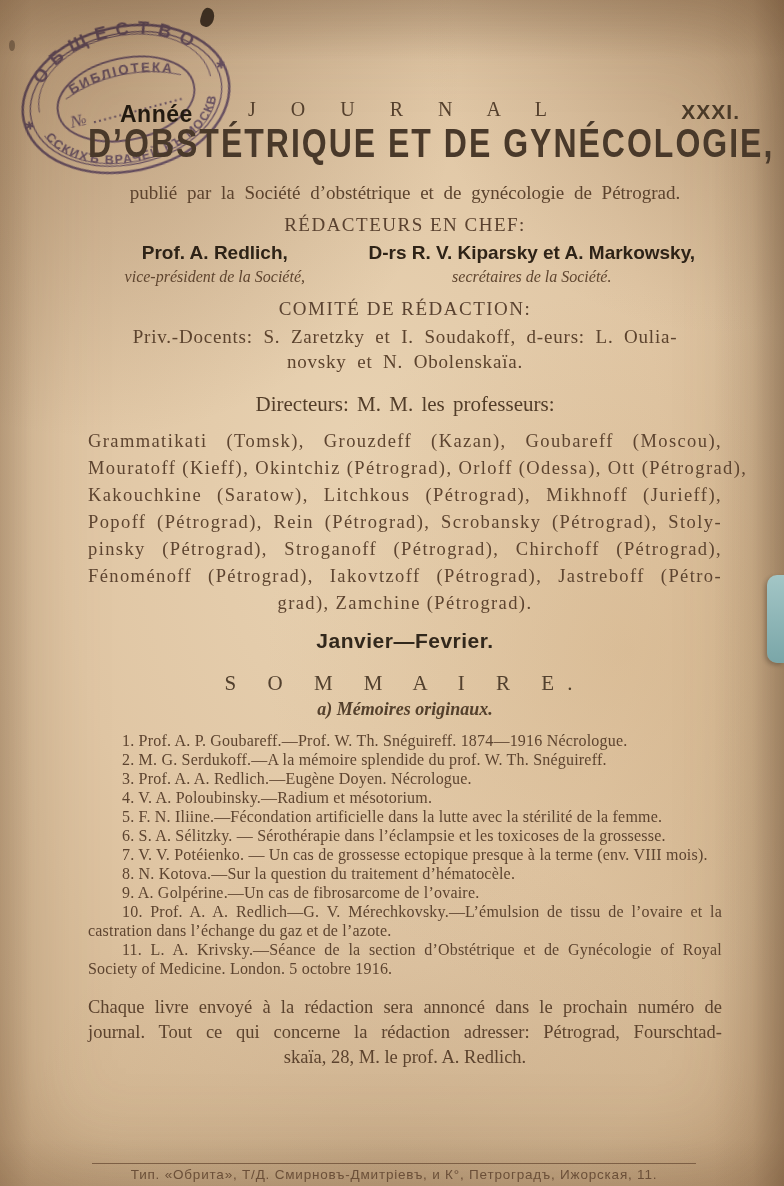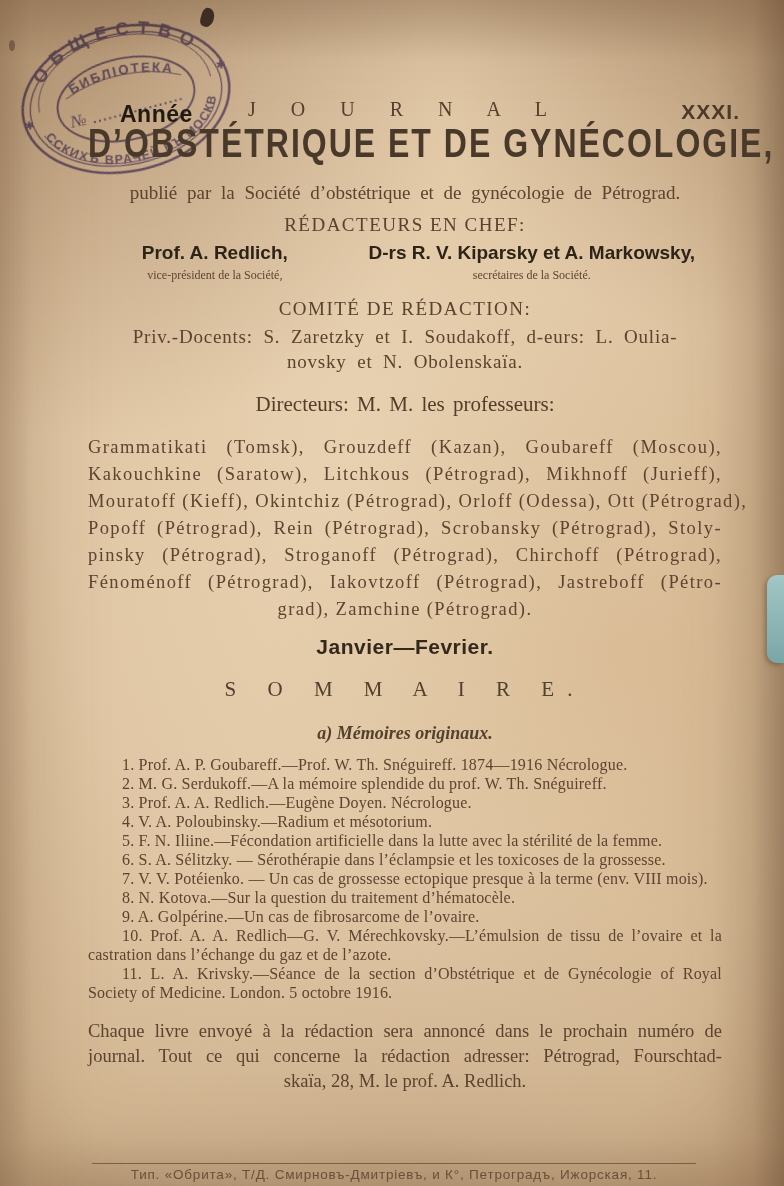--- a/index.html
+++ b/index.html
@@ -29,32 +29,32 @@
   .title{margin-top:2px;height:46px;text-align:center;font-family:"Liberation Sans",sans-serif;
          font-weight:700;font-size:32px;color:#49392a;letter-spacing:2px;white-space:nowrap;
          transform:scale(1.0,1.25);transform-origin:50% 60%;}
   .subtitle{margin-top:8px;height:24px;text-align:center;font-size:19px;word-spacing:5px;color:#5c432e;}
   .h-caps{margin-top:8px;height:24px;text-align:center;font-size:19px;letter-spacing:1.5px;color:#5a4230;}
   
   .ed-row{margin-top:4px;display:flex;height:48px;}
   .ed-l{width:40%;text-align:center;}
   .ed-r{width:60%;text-align:center;}
   .ed-name{font-family:"Liberation Sans",sans-serif;font-weight:700;font-size:19px;color:#2e2317;height:26px;}
-  .ed-role{font-size:12px;color:#5f452f;height:22px;}
+  .ed-role{font-style:italic;font-size:16px;color:#5f452f;height:22px;}
   .cm-line{height:25px;text-align:center;font-size:19px;letter-spacing:.8px;word-spacing:5px;color:#5c432e;}
   .cm-wrap{margin-top:4px;}
   .dir-head{margin-top:16px;height:26px;text-align:center;font-size:21px;word-spacing:3px;color:#523d29;}
-  .profs{margin-top:16px;font-size:18.5px;letter-spacing:1.4px;color:#5d4430;}
+  .profs{margin-top:10px;font-size:18.5px;letter-spacing:1.4px;color:#5d4430;}
   .profs div{height:27px;line-height:27px;white-space:nowrap;}
   .pl-j{text-align:justify;text-align-last:justify;}
   .pl-c{text-align:center;}
   .issue{margin-top:12px;height:26px;text-align:center;font-family:"Liberation Sans",sans-serif;
          font-weight:700;font-size:21px;color:#32281c;letter-spacing:.5px;}
   .sommaire{margin-top:16px;height:28px;text-align:center;font-size:21px;letter-spacing:13px;color:#52402e;}
-  .sec-head{margin-top:18px;height:22px;text-align:center;font-size:18px;font-style:italic;font-weight:700;color:#54402c;}
+  .sec-head{height:22px;text-align:center;font-size:18px;font-style:italic;font-weight:700;color:#54402c;}
   .items{margin-top:10px;}
   .items p{margin:0;font-size:16px;line-height:19px;text-align:justify;text-indent:34px;
            color:#5d4430;letter-spacing:.2px;}
   .sec-c{margin-top:6px;}
   .note{margin-top:17px;font-size:18.5px;color:#5c432e;}
   .note div{height:25px;line-height:25px;white-space:nowrap;}
   .nt-j{text-align:justify;text-align-last:justify;}
   .nt-c{text-align:center;}
   
   .footer{position:absolute;left:4px;right:0;bottom:4px;}
@@ -136,22 +136,22 @@
     <div class="h-caps">COMITÉ DE RÉDACTION:</div>
     <div class="cm-wrap">
       <div class="cm-line">Priv.-Docents: S. Zaretzky et I. Soudakoff, d-eurs: L. Oulia-</div>
       <div class="cm-line">novsky et N. Obolenskaïa.</div>
     </div>
 
     <div class="dir-head">Directeurs: M. M. les professeurs:</div>
 
     <div class="profs">
       <div class="pl-j">Grammatikati (Tomsk), Grouzdeff (Kazan), Goubareff (Moscou),</div>
+      <div class="pl-j">Mouratoff (Kieff), Okintchiz (Pétrograd), Orloff (Odessa), Ott (Pétrograd),</div>
       <div class="pl-j">Kakouchkine (Saratow), Litchkous (Pétrograd), Mikhnoff (Jurieff),</div>
-      <div class="pl-j">Mouratoff (Kieff), Okintchiz (Pétrograd), Orloff (Odessa), Ott (Pétrograd),</div>
       <div class="pl-j">Popoff (Pétrograd), Rein (Pétrograd), Scrobansky (Pétrograd), Stoly-</div>
       <div class="pl-j">pinsky (Pétrograd), Stroganoff (Pétrograd), Chirchoff (Pétrograd),</div>
       <div class="pl-j">Fénoménoff (Pétrograd), Iakovtzoff (Pétrograd), Jastreboff (Pétro-</div>
       <div class="pl-c">grad), Zamchine (Pétrograd).</div>
     </div>
 
     <div class="issue">Janvier—Fevrier.</div>
     <div class="sommaire">S O M M A I R E.</div>
     <div class="sec-head">a) Mémoires originaux.</div>
 

